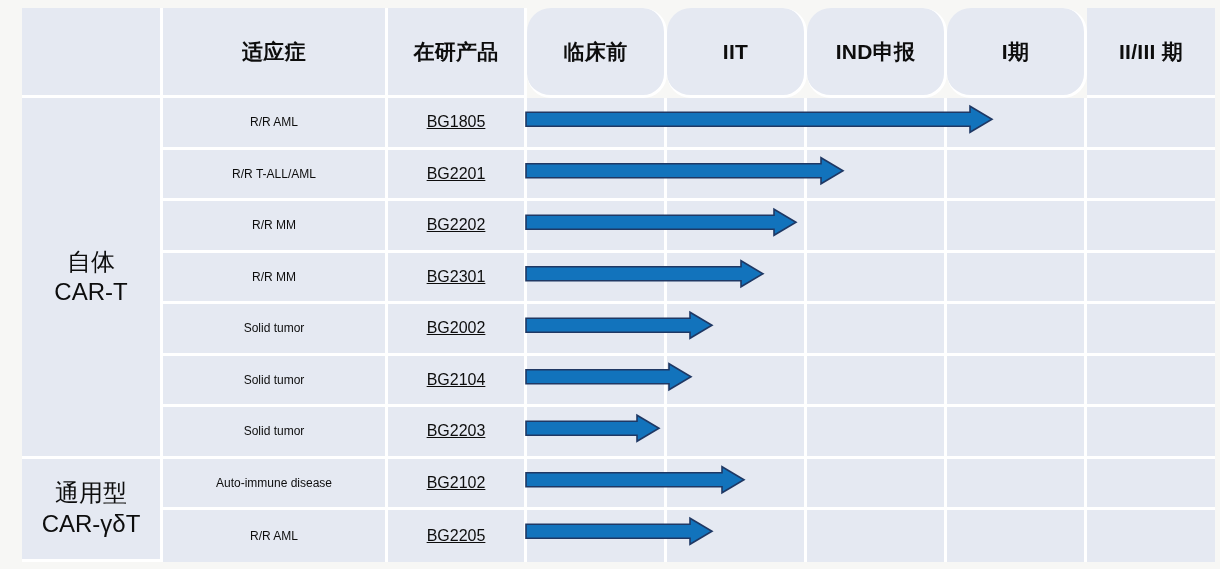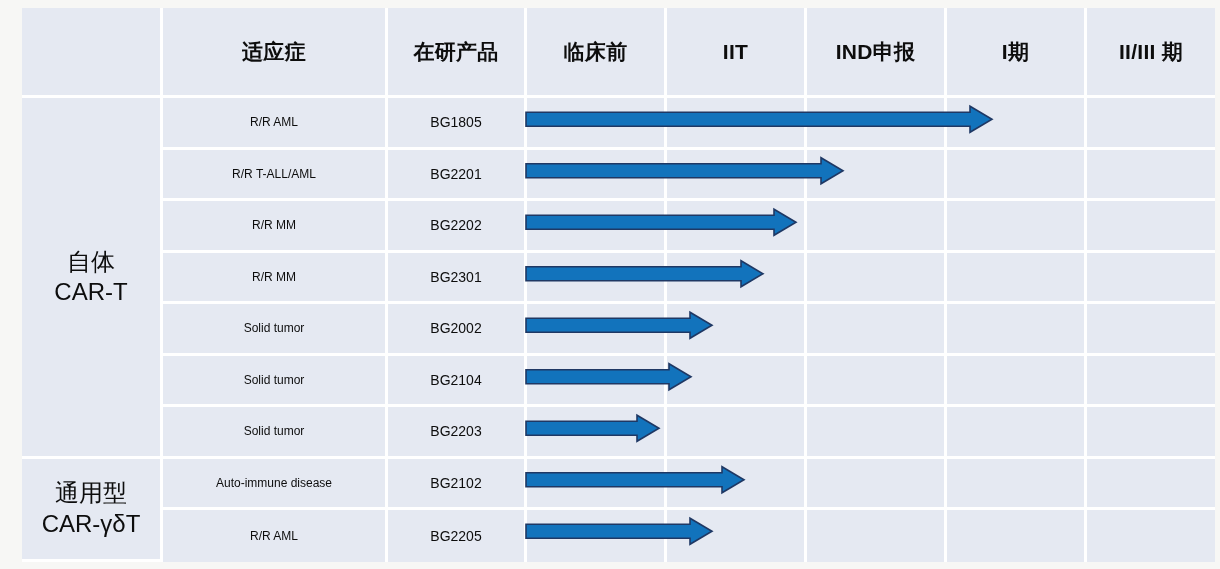--- a/index.html
+++ b/index.html
@@ -52,21 +52,21 @@
     border-right: none;
   }
   #pipeline-table tr:last-child > td {
     border-bottom: none;
   }
 
   
   .col-group    { width: 138px; }
   .col-indic    { width: 222px; }
   .col-product  { width: 136px; }
-  .col-stage    { width: 137px; }
+  .col-stage    { width: 137px; border-radius: 24px; }
   .col-stage-last { width: 128px; }
 
   
   #pipeline-table thead th {
     height: 87px;
     font-size: 21px;
     font-weight: bold;
     letter-spacing: 0.3px;
   }
   th.header-blank { font-size: 0; }
@@ -78,22 +78,23 @@
     font-size: 24px;
     font-weight: bold;
     line-height: 1.26;
     white-space: pre-line;
   }
   td.indication-cell {
     font-size: 12px;
     color: #111111;
   }
   td.product-cell {
-    font-size: 14px;
+    font-size: 16px;
     color: #111111;
+    text-decoration: underline;
   }
 
   
   #arrow-layer {
     position: absolute;
     left: 0;
     top: 0;
     width: 1220px;
     height: 569px;
     pointer-events: none;

